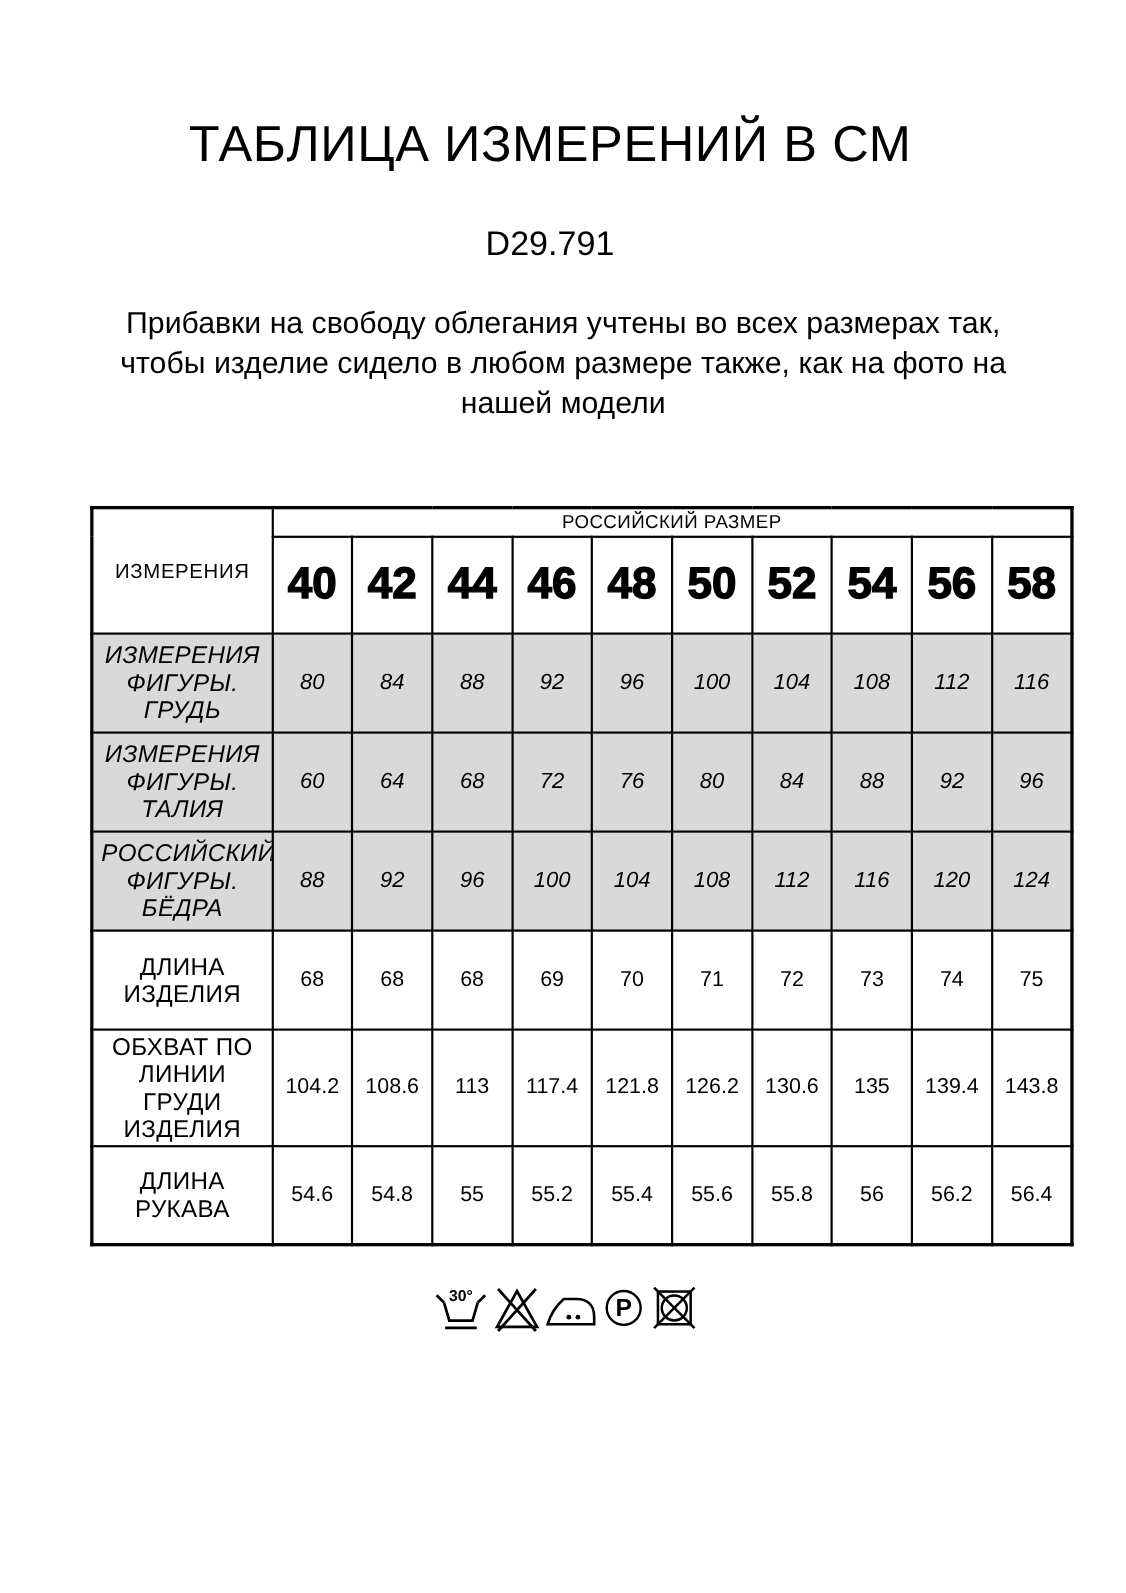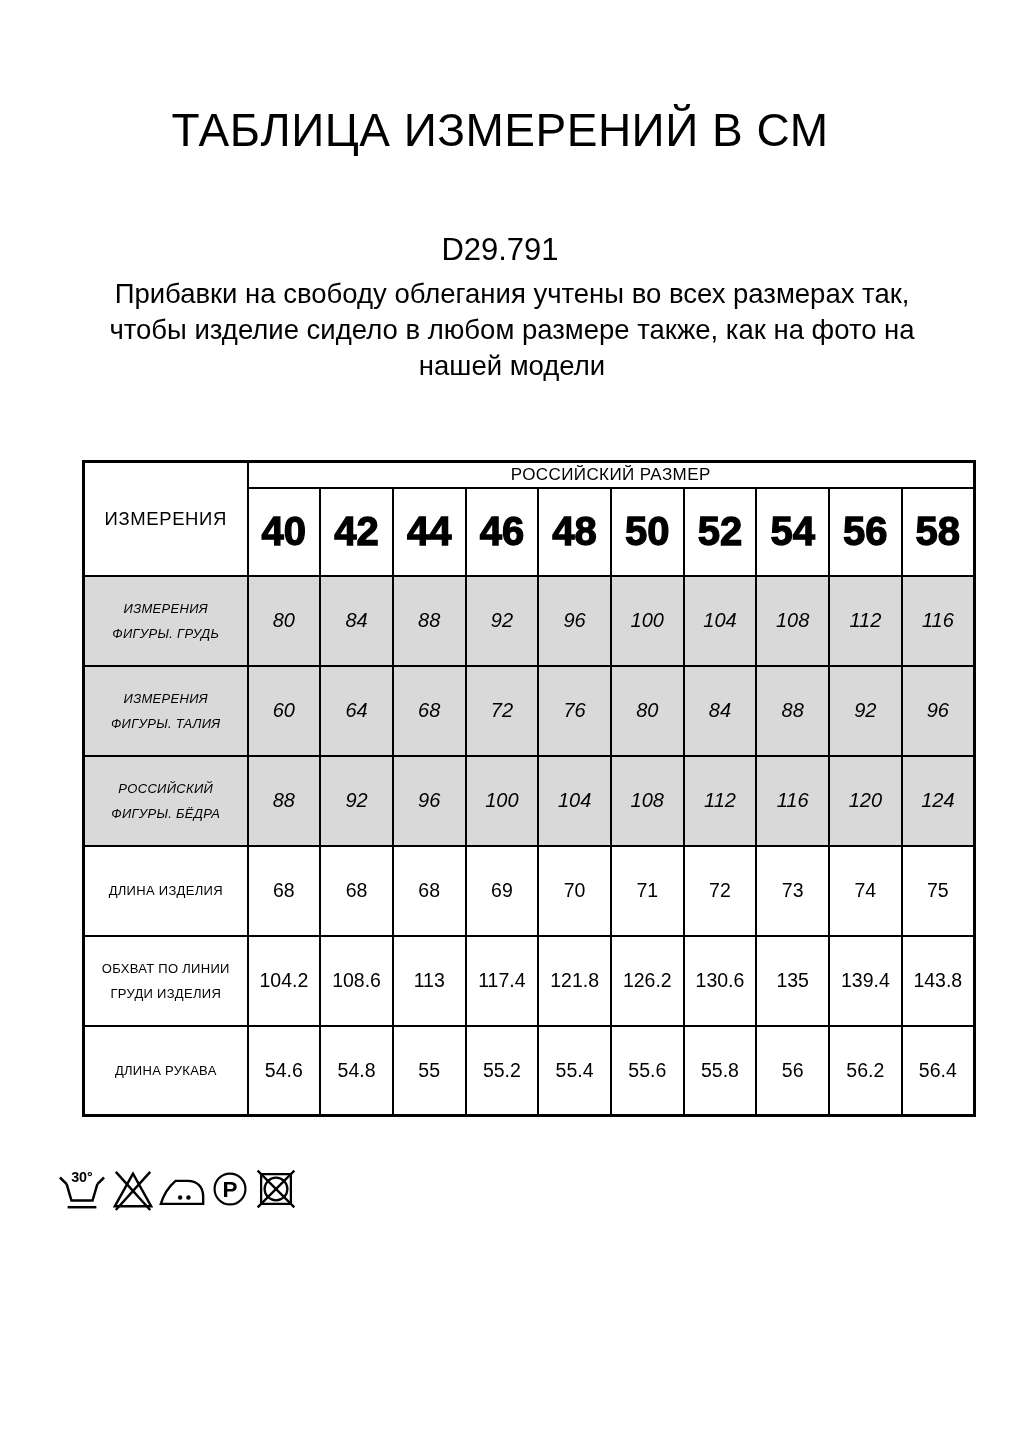--- a/index.html
+++ b/index.html
@@ -4,45 +4,45 @@
 <style>
   * { margin:0; padding:0; box-sizing:border-box; }
   html,body { width:1024px; height:1448px; background:#ffffff; color:#000;
               font-family:"Liberation Sans", sans-serif; overflow:hidden; }
   .page { position:relative; width:1000px; height:1448px; background:#fff; }
 
   .title { position:absolute; top:100px; left:0; width:100%;
            text-align:center; font-size:46px; line-height:60px;
            letter-spacing:0.5px; font-weight:400; }
   .model { position:absolute; top:202px; left:0; width:100%;
-           text-align:center; font-size:31px; line-height:40px; font-weight:400;margin-top:28px; }
+           text-align:center; font-size:31px; line-height:40px; font-weight:400; }
   .note  { position:absolute; top:276px; left:92px; width:840px;
            text-align:center; font-size:27.5px; line-height:36px; font-weight:400; }
 
   .table-wrap { position:absolute; top:460px; left:82px; }
   table { border-collapse:collapse; table-layout:fixed; width:891px;
           border:3px solid #000; background:#fff; }
   th, td { border:2px solid #000; text-align:center; vertical-align:middle;
            padding:0; overflow:hidden; }
   th { font-weight:400; }
   th.corner { font-size:18.5px; letter-spacing:0.6px; }
   th.group  { font-size:17px; height:26px; letter-spacing:0.4px; }
   th.size   { font-size:40px; font-weight:bold; height:88px;
               -webkit-text-stroke:1.3px #000; }
-  td.rowlabel { font-size:13px; line-height:25px; padding:2px 7px;
+  td.rowlabel { font-size:22px; line-height:25px; padding:2px 7px;
                 letter-spacing:0.3px; }
   td.val { font-size:20px; }
   tr.figure { background:#d9d9d9; }
   tr.figure td { font-style:italic; height:90px; }
   tr.plain  td { height:90px; }
   tr.plain  td.val { font-size:19.5px; }
 
   .care { position:absolute; top:1164px; left:0; right:0; height:48px;
-          display:flex; justify-content:flex-start; align-items:flex-end;
-          gap:5px; padding-left:57px; }
+          display:flex; justify-content:center; align-items:flex-end;
+          gap:5px; padding-left:28px; }
   .care svg { display:block; }
   .care .stroke { fill:none; stroke:#000; stroke-width:2.6px; }
   .care text { font-family:"Liberation Sans", sans-serif; fill:#000; }
   .wash-deg { font-size:15px; font-weight:600; }
   .pro-p   { font-size:27px; font-weight:bold; }
 </style>
 </head>
 <body>
 
 <div class="page">

